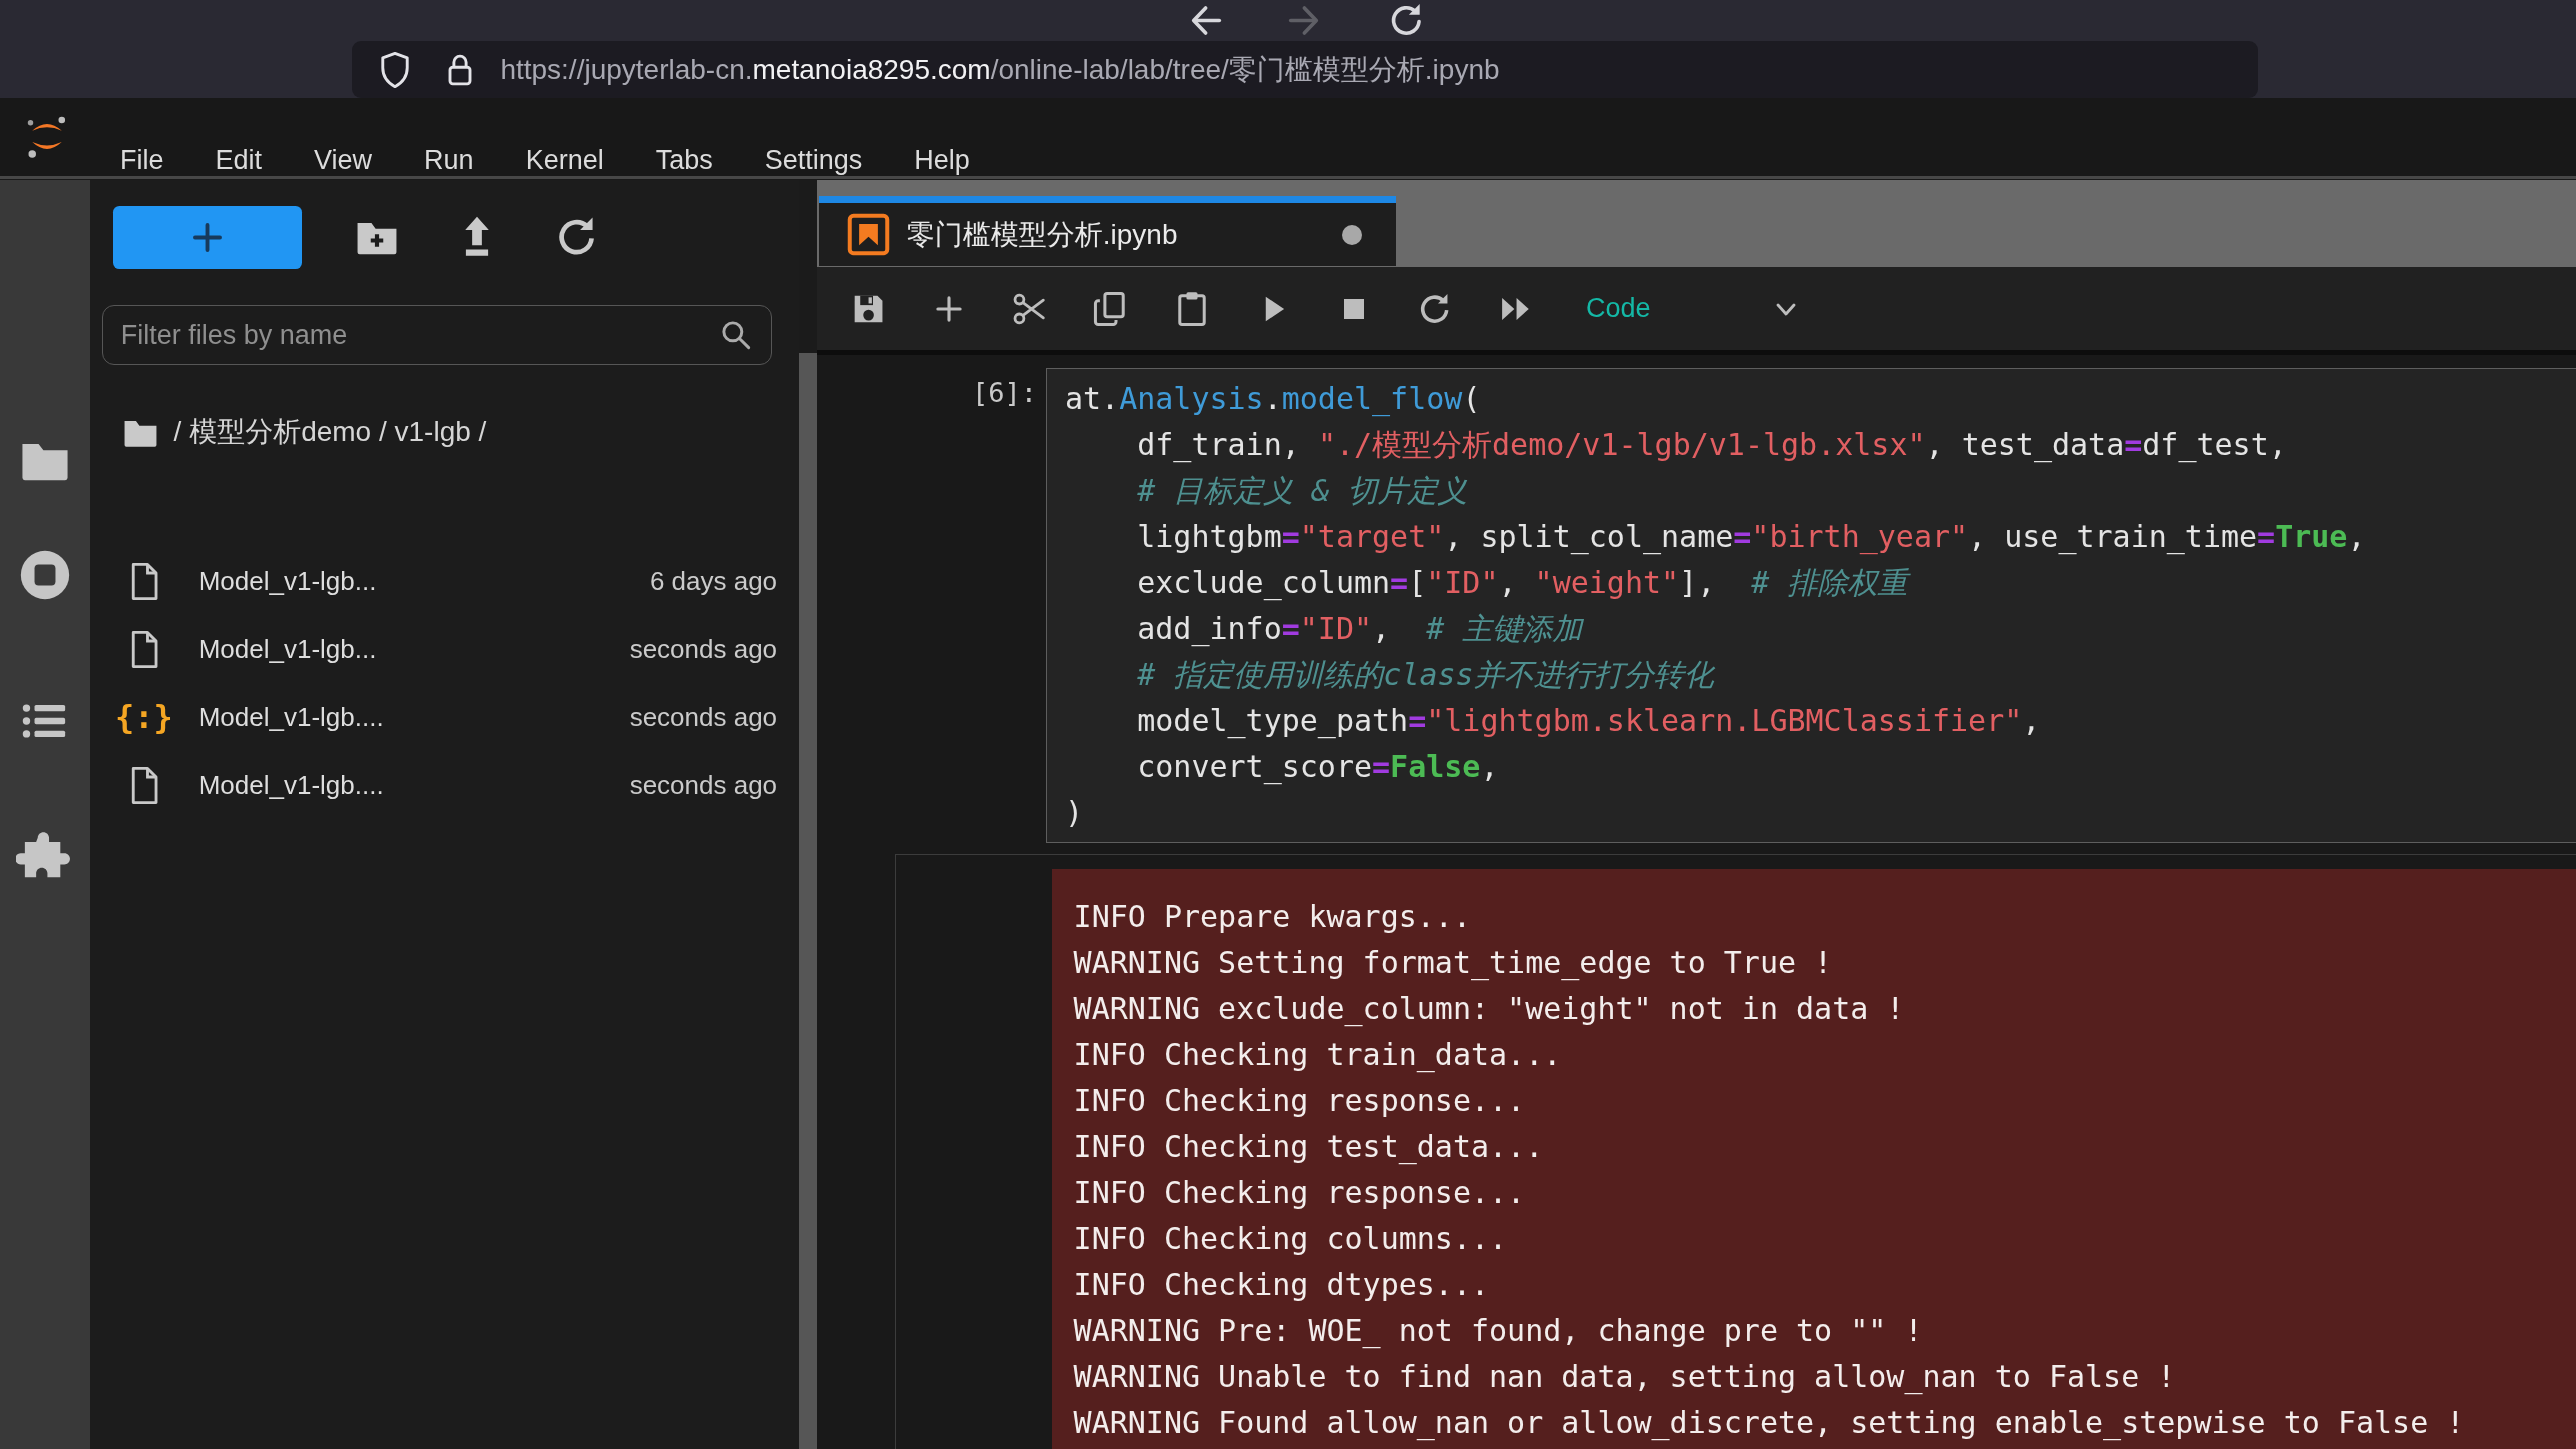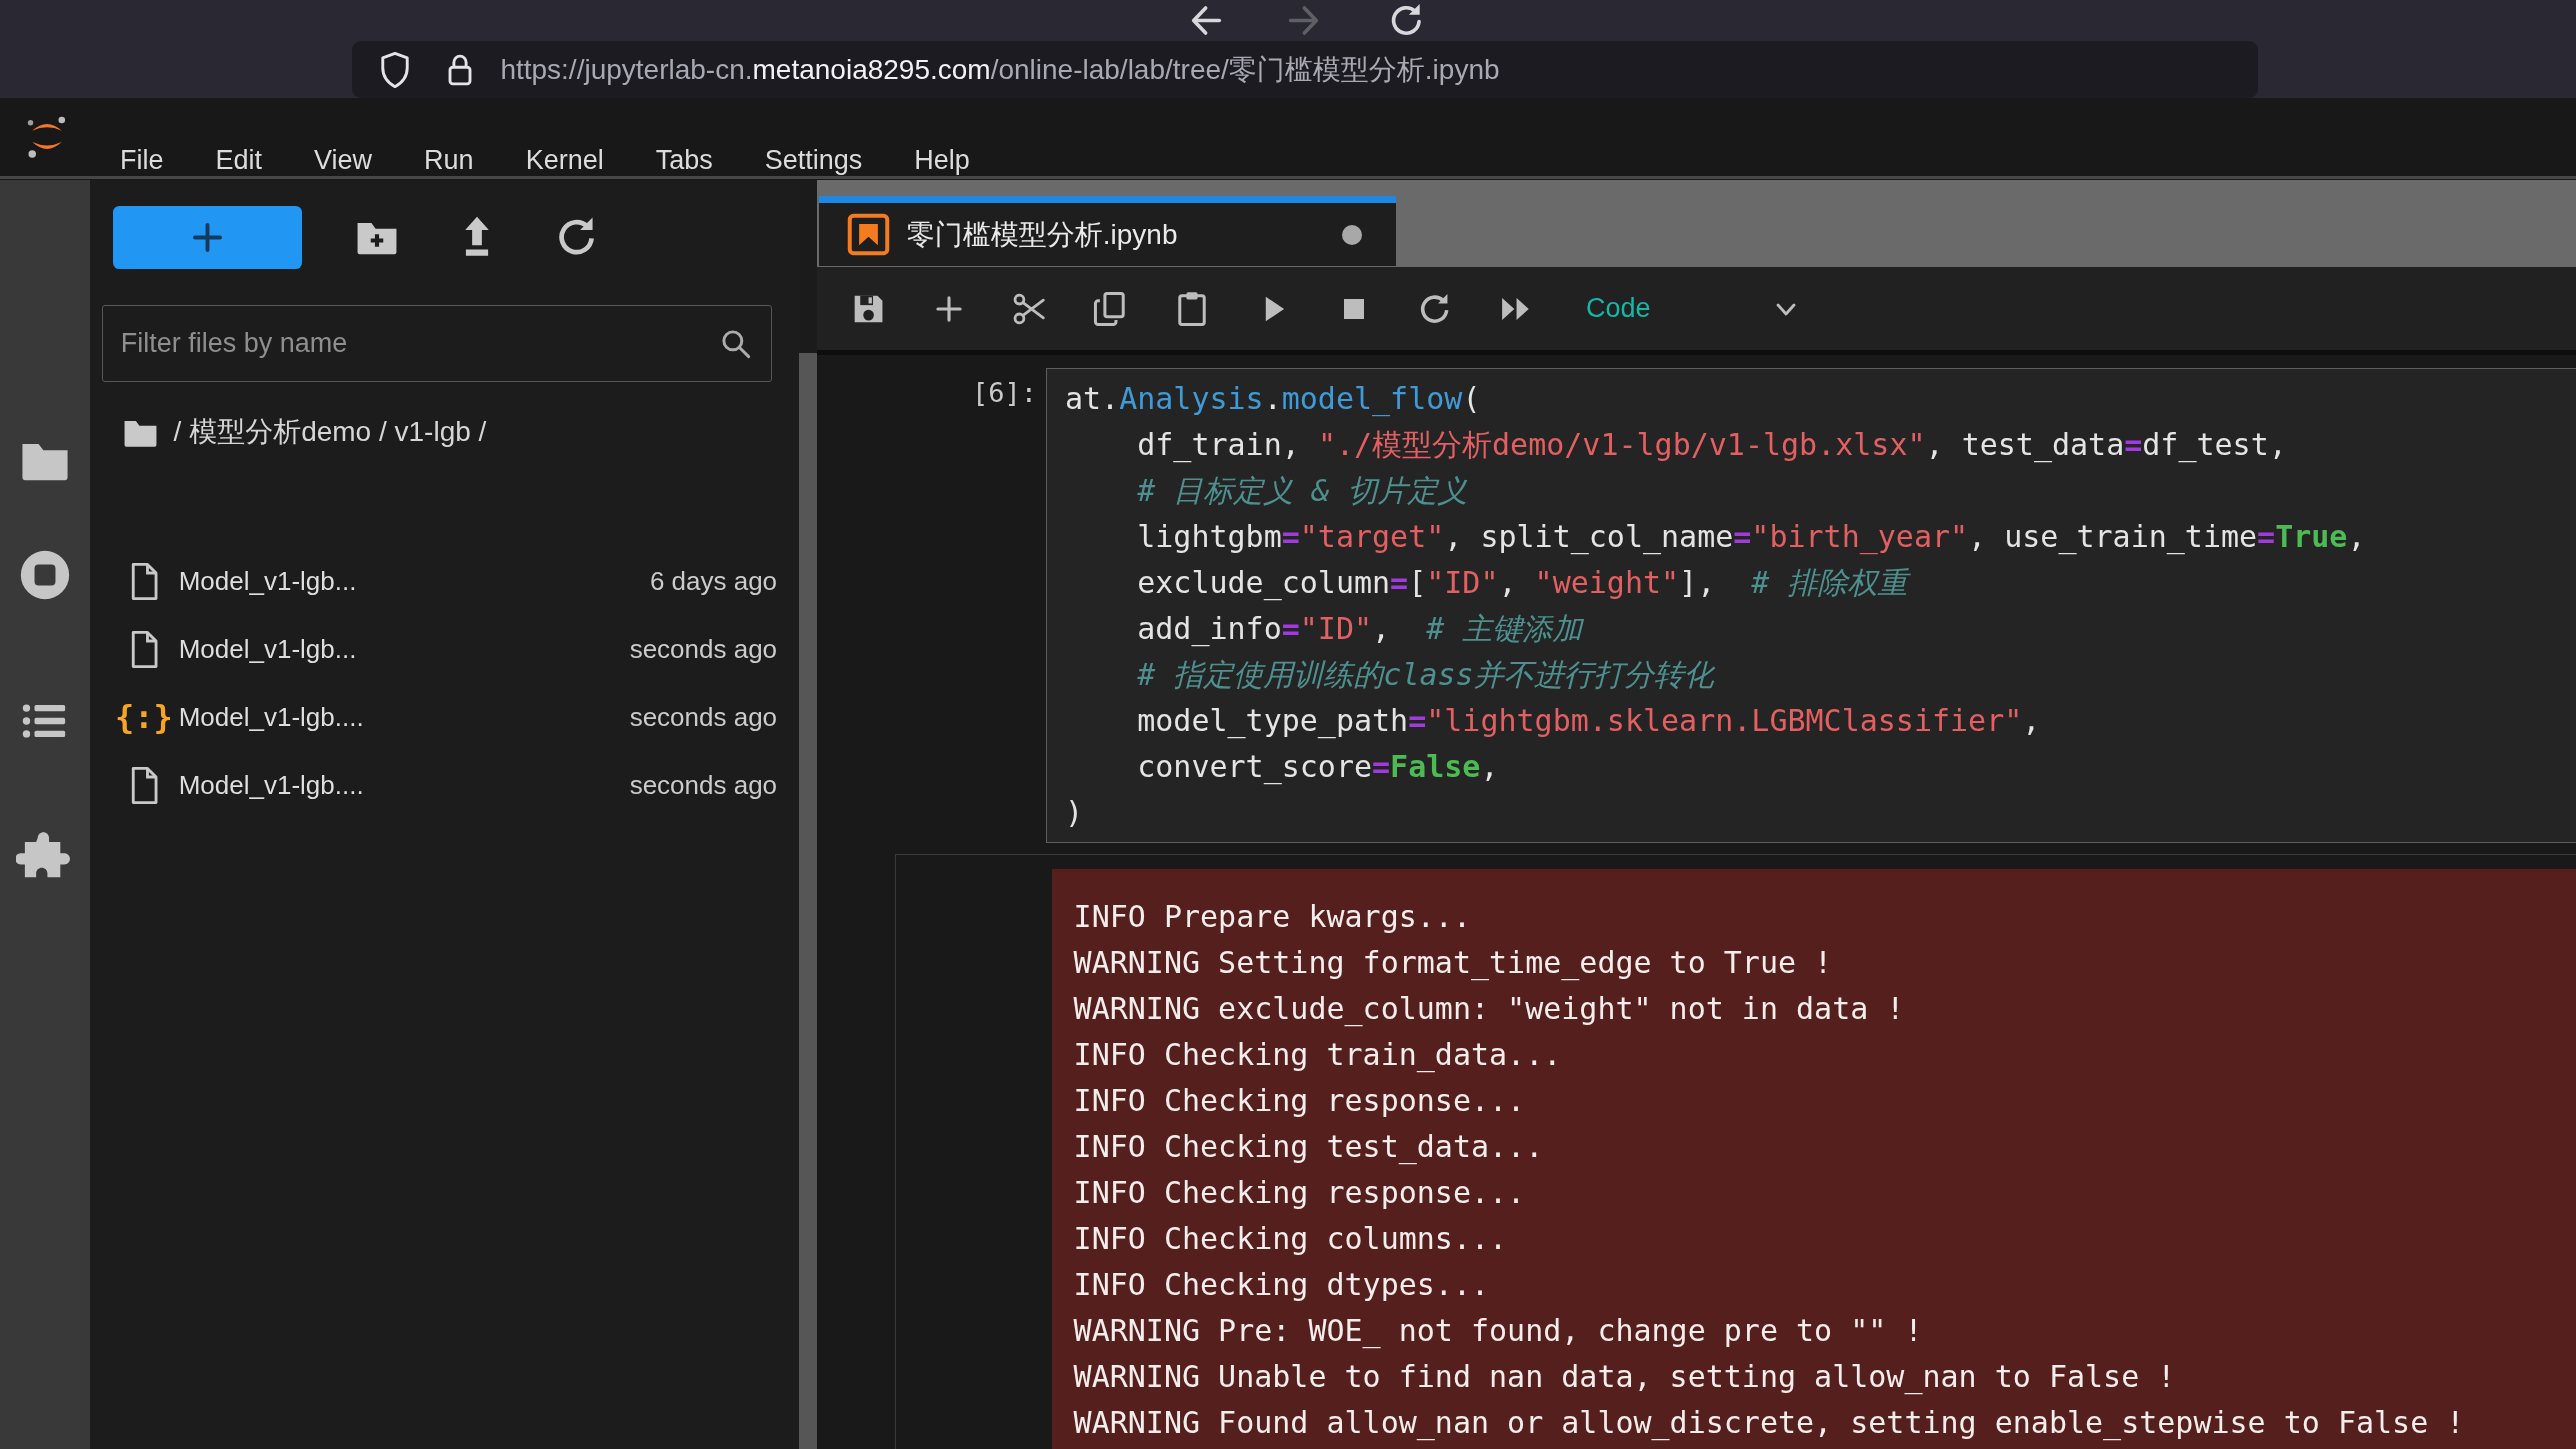--- a/index.html
+++ b/index.html
@@ -38,43 +38,43 @@
   #activitybar{position:absolute;left:0;top:180px;width:90px;height:1270px;background:#393939;}
   #activitybar .ab-icon{position:absolute;left:50%;transform:translateX(-50%);width:58px;height:58px;color:#C6C6C6;}
 
   
   #filepanel{position:absolute;left:90px;top:180px;width:709px;height:1270px;background:#1C1C1C;}
   #fb-toolbar{position:absolute;left:0;top:0;width:709px;height:114px;display:flex;align-items:center;padding-left:22.5px;box-sizing:border-box;}
   #new-launcher{width:189px;height:63px;background:#2196F3;border-radius:6.3px;display:flex;align-items:center;justify-content:center;}
   #new-launcher .icon{width:41px;height:41px;color:#173A5C;}
   .fb-btn{width:50px;height:50px;color:#C9C9C9;margin-left:50px;}
   #fb-filter{
-    position:absolute;left:11.7px;top:125px;width:670px;height:77px;box-sizing:border-box;
-    border:1.8px solid #565656;border-radius:3px;display:flex;align-items:center;
+    position:absolute;left:11.7px;top:125px;width:670px;height:60px;box-sizing:border-box;
+    border:1.8px solid #565656;border-radius:12px;display:flex;align-items:center;
   }
   #fb-filter input{
     flex:1;background:transparent;border:none;outline:none;color:#DDDDDD;
     font-size:27px;font-family:"Liberation Sans",sans-serif;padding-left:18px;
   }
   #fb-filter input::placeholder{color:#8F8F8F;}
   #fb-filter .icon{width:38px;height:38px;color:#ABABAB;margin-right:16px;}
   #breadcrumb{position:absolute;left:30px;top:227px;height:50px;display:flex;align-items:center;}
   #breadcrumb .icon{width:41px;height:41px;color:#C9C9C9;}
   #breadcrumb-path{margin-left:12.6px;font-size:28px;color:#D6D6D6;white-space:pre;}
   #fb-header{
     position:absolute;left:11.7px;top:300px;width:688px;height:67px;box-sizing:border-box;
     border-top:1.8px solid #3B3B3B;border-bottom:1.8px solid #3B3B3B;background:#202020;
     display:flex;align-items:center;font-size:26px;color:#E9E9E9;
   }
   #col-name{padding-left:10.8px;}
   #sort-icon{width:23.4px;height:23.4px;color:#CFCFCF;margin-left:144px;}
   #col-sep{position:absolute;left:335px;top:0;width:1.8px;height:63px;background:#3B3B3B;}
   #col-modified{position:absolute;right:12.6px;}
   #fb-rows{position:absolute;left:11.7px;top:367px;width:688px;}
-  .fb-row{height:68px;display:flex;align-items:center;font-size:26px;}
+  .fb-row{height:68px;display:flex;align-items:center;font-size:26px;gap:20px;}
   .fb-row .ficon{width:41px;height:41px;margin-left:21.6px;color:#C9C9C9;}
   .fb-row .fname{margin-left:14.4px;color:#DEDEDE;}
   .fb-row .ftime{margin-left:auto;padding-right:12.6px;color:#CBCBCB;}
   .json-glyph{font-family:"DejaVu Sans Mono",monospace;font-weight:bold;font-size:32px;color:#F5A623;line-height:41px;}
 
   
   #splitter{position:absolute;left:799px;top:180px;width:18px;height:1270px;background:#565656;}
   #splitter .top{position:absolute;left:0;top:0;width:18px;height:173px;background:#1B1B1B;}
 
   

